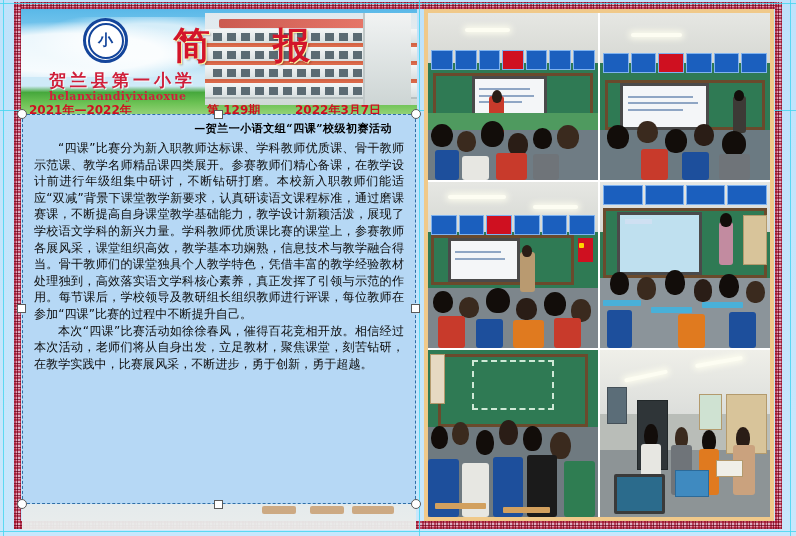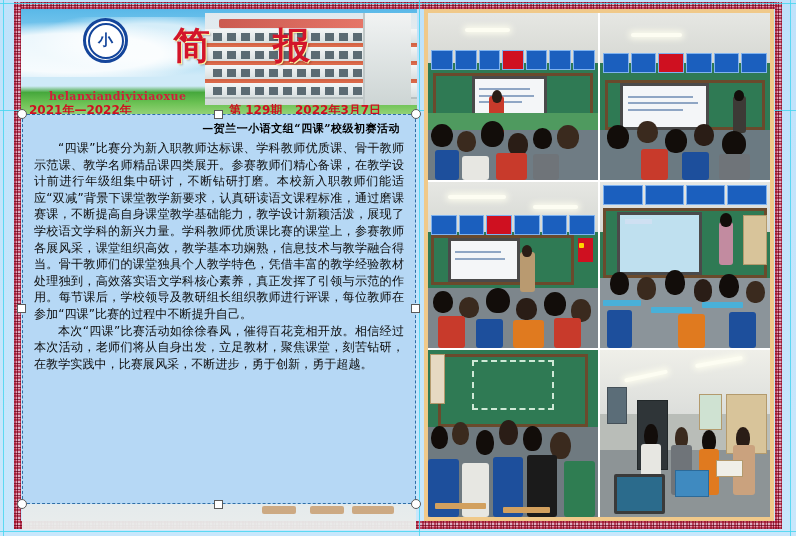--- a/index.html
+++ b/index.html
@@ -89,21 +89,21 @@
     text-shadow:1px 1px 0 rgba(255,255,255,.8);
   }
   .school-py{
     position:absolute;left:28px;top:81px;color:#cf1f3a;font-size:11px;font-weight:bold;
     font-family:"DejaVu Serif","Liberation Serif",serif;letter-spacing:.4px;
   }
 
   .issue-row{position:absolute;left:0;top:93px;width:396px;height:14px;}
   .issue-row span{position:absolute;color:#cf1020;font-size:12px;font-weight:bold;white-space:nowrap;}
   .iss-years{left:8px;}
-  .iss-num{left:186px;margin-left:22px;}
+  .iss-num{left:186px;}
   .iss-date{left:274px;}
 
   
   #article{
     position:absolute;left:1px;top:105px;width:394px;height:390px;
     background:#b6d8f5;
     box-sizing:border-box;
     padding:7px 12px 4px 12px;
     color:#111;
   }
@@ -114,21 +114,21 @@
   }
   .handle{position:absolute;width:9px;height:9px;background:#ffffff;border:1px solid #5a5a5a;box-sizing:border-box;}
   .handle.round{border-radius:50%;width:10px;height:10px;}
 
   .art-title{
     text-align:center;font-size:16px;font-weight:bold;color:#000;
     font-family:"DejaVu Serif","Liberation Serif",serif;letter-spacing:1px;margin:2px 0 2px;
   }
   .art-sub{
     text-align:right;font-size:11px;font-weight:bold;color:#000;
-    font-family:"DejaVu Serif","Liberation Serif",serif;margin:0 4px 4px 0;letter-spacing:.5px;
+    font-family:"DejaVu Serif","Liberation Serif",serif;margin:0 12px 4px 0;letter-spacing:.5px;
   }
   .art-p{
     font-size:12.1px;line-height:16.6px;text-align:justify;text-indent:24px;
     font-family:"DejaVu Sans","Liberation Sans",sans-serif;margin:0;color:#0d0d0d;
   }
   .art-credit{
     font-size:11.4px;line-height:17px;margin:2px 0 0;text-indent:12px;
     font-family:"DejaVu Serif","Liberation Serif",serif;color:#0d0d0d;
   }
 
@@ -227,20 +227,21 @@
 
       <div class="crest">
         <div class="inner">
           <span class="glyph">小</span>
         </div>
       </div>
 
       <div class="jian">简</div>
       <div class="bao">报</div>
 
+      <div class="school-cn">贺兰县第一小学</div>
       <div class="school-py">helanxiandiyixiaoxue</div>
 
       <div class="issue-row">
         <span class="iss-years">2021年—2022年</span>
         <span class="iss-num">第 129期</span>
         <span class="iss-date">2022年3月7日</span>
       </div>
     </div>
 
     <div id="bottom-photo">

